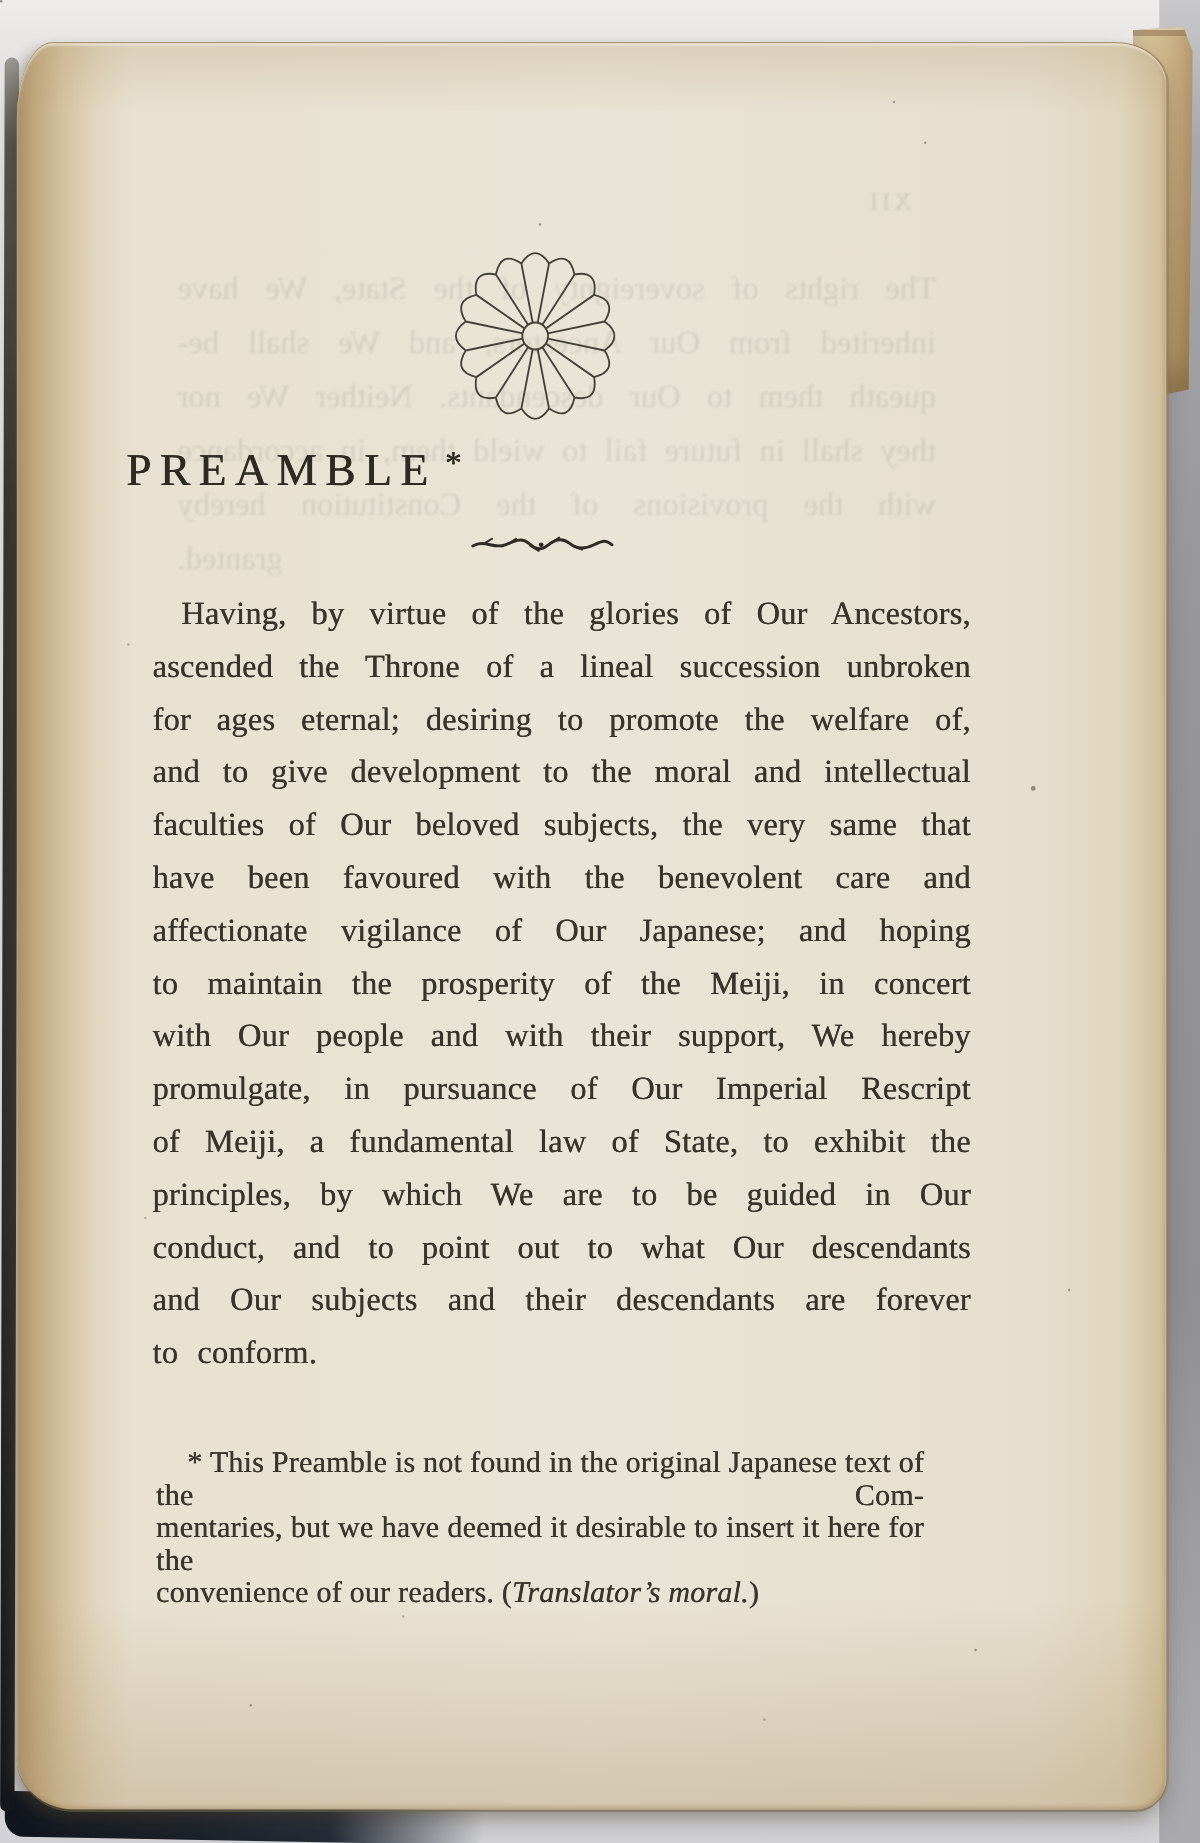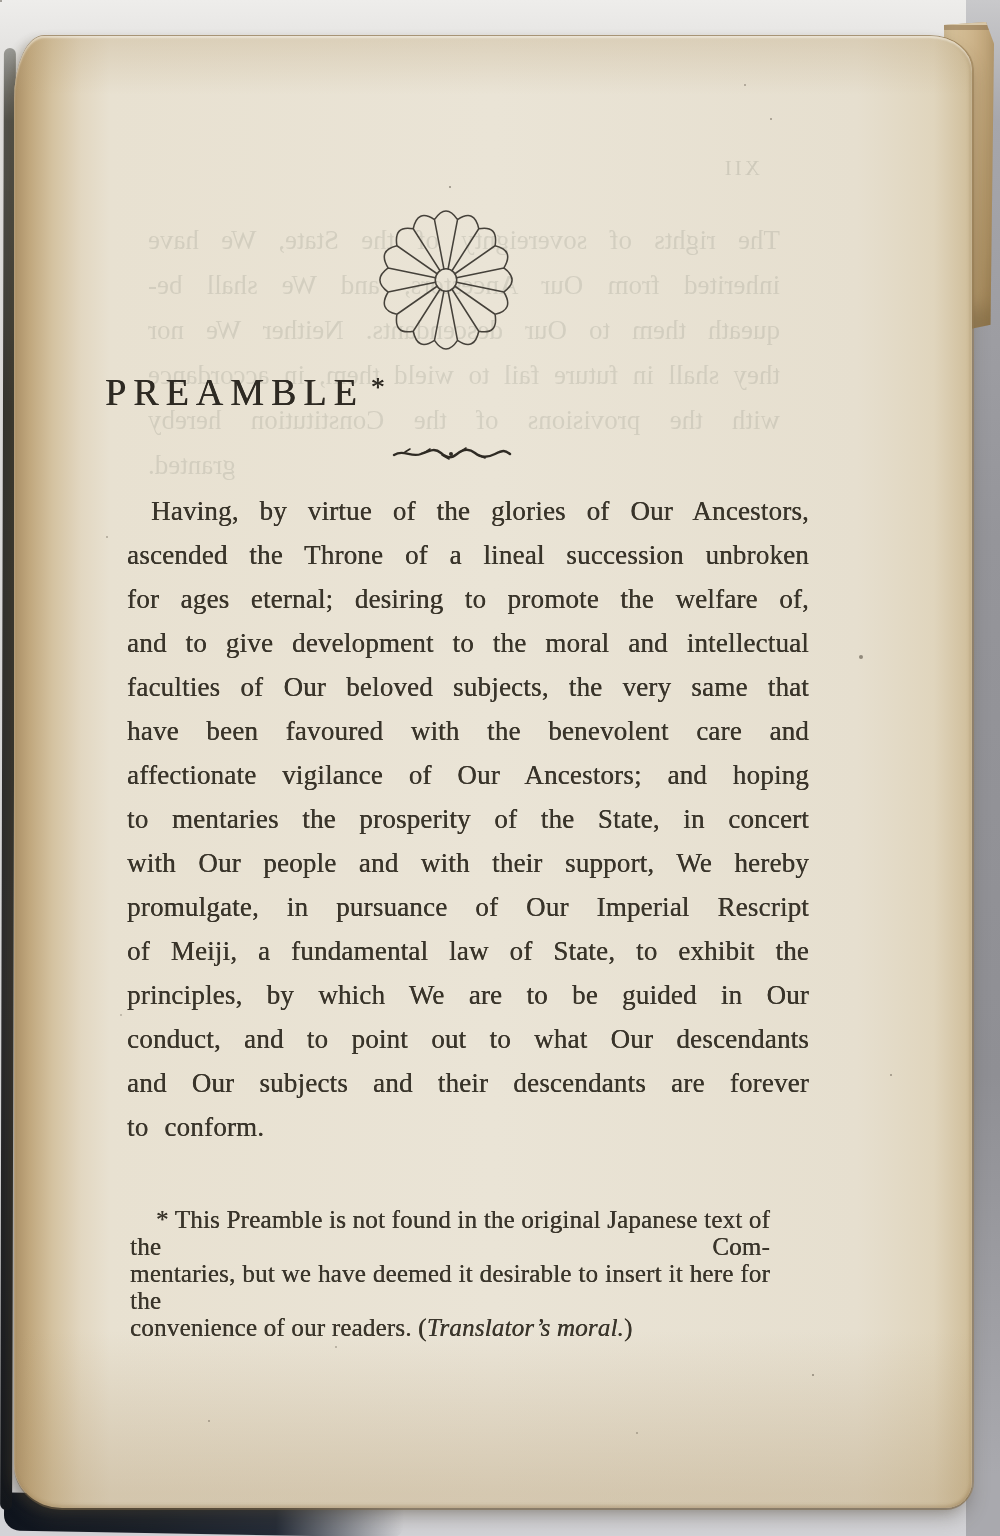--- a/index.html
+++ b/index.html
@@ -152,22 +152,22 @@
       </svg>
     </div>
 
     <div class="bodytext">
       <div class="bl first">Having, by virtue of the glories of Our Ancestors,</div>
       <div class="bl">ascended the Throne of a lineal succession unbroken</div>
       <div class="bl">for ages eternal; desiring to promote the welfare of,</div>
       <div class="bl">and to give development to the moral and intellectual</div>
       <div class="bl">faculties of Our beloved subjects, the very same that</div>
       <div class="bl">have been favoured with the benevolent care and</div>
-      <div class="bl">affectionate vigilance of Our Ancestors; and hoping</div>
-      <div class="bl">to mentaries the prosperity of the State, in concert</div>
+      <div class="bl">affectionate vigilance of Our Japanese; and hoping</div>
+      <div class="bl">to maintain the prosperity of the Meiji, in concert</div>
       <div class="bl">with Our people and with their support, We hereby</div>
       <div class="bl">promulgate, in pursuance of Our Imperial Rescript</div>
       <div class="bl">of Meiji, a fundamental law of State, to exhibit the</div>
       <div class="bl">principles, by which We are to be guided in Our</div>
       <div class="bl">conduct, and to point out to what Our descendants</div>
       <div class="bl">and Our subjects and their descendants are forever</div>
       <div class="bl last">to conform.</div>
     </div>
 
     <div class="footnote">

